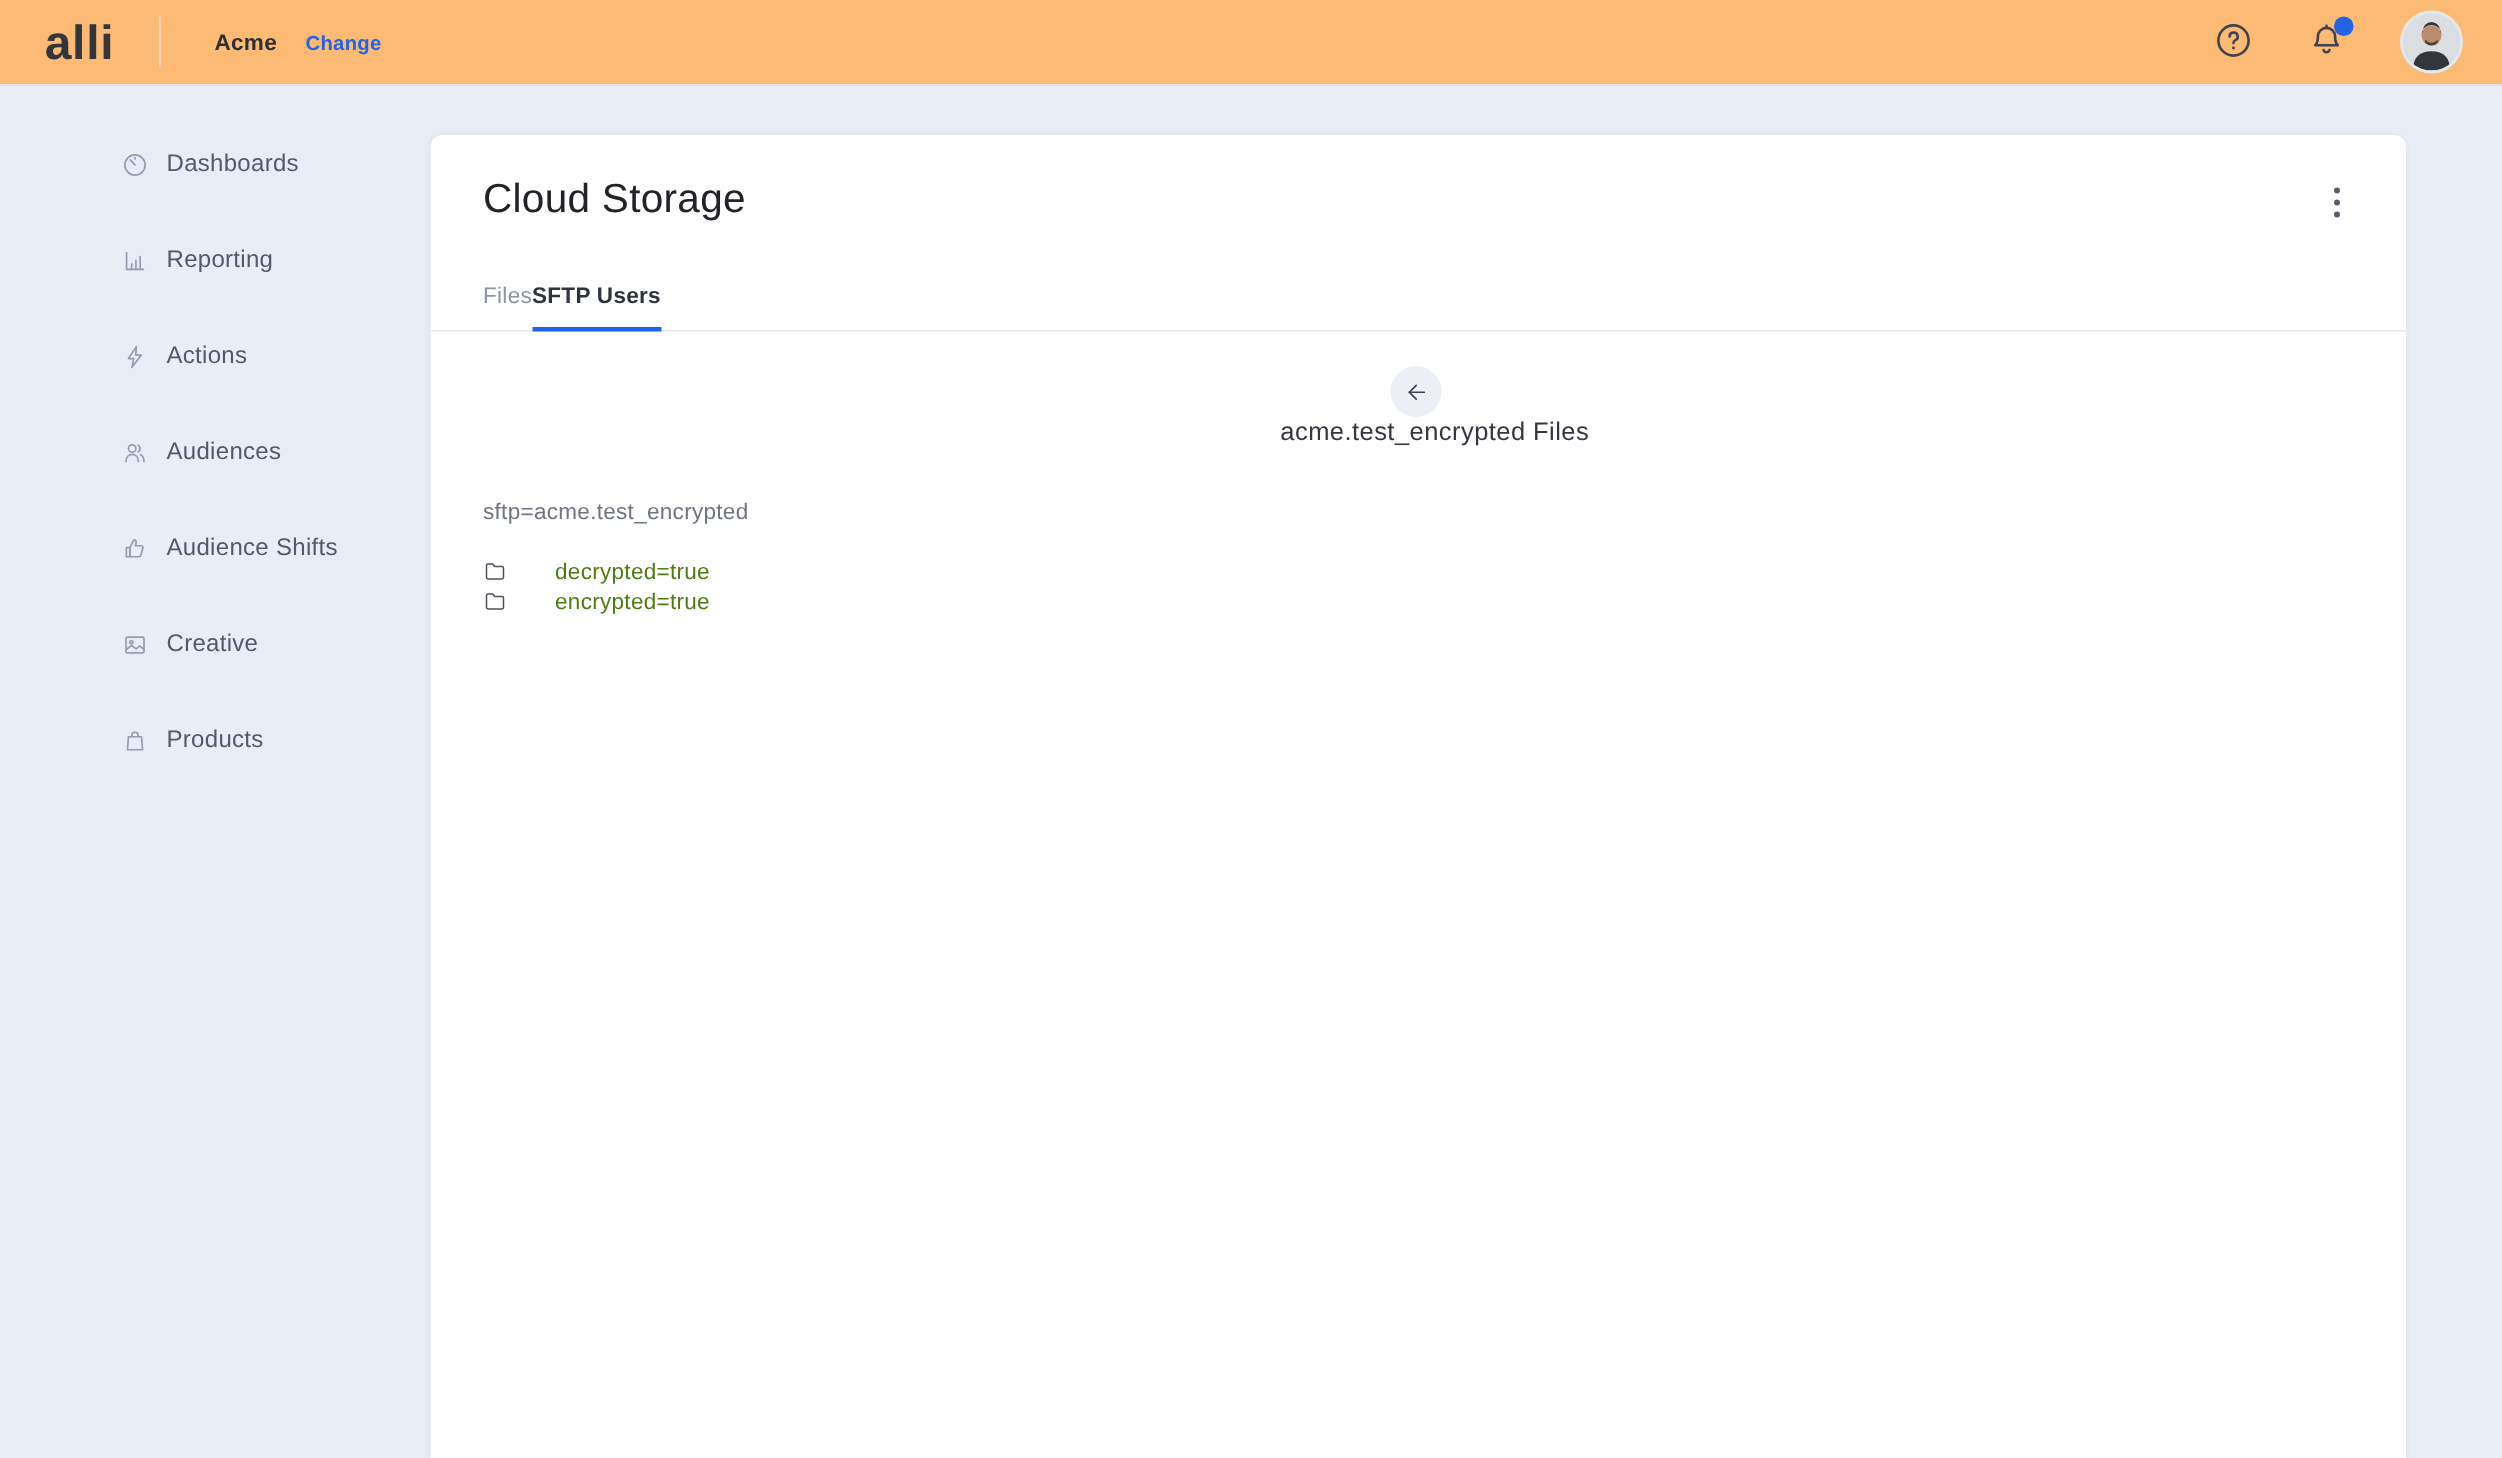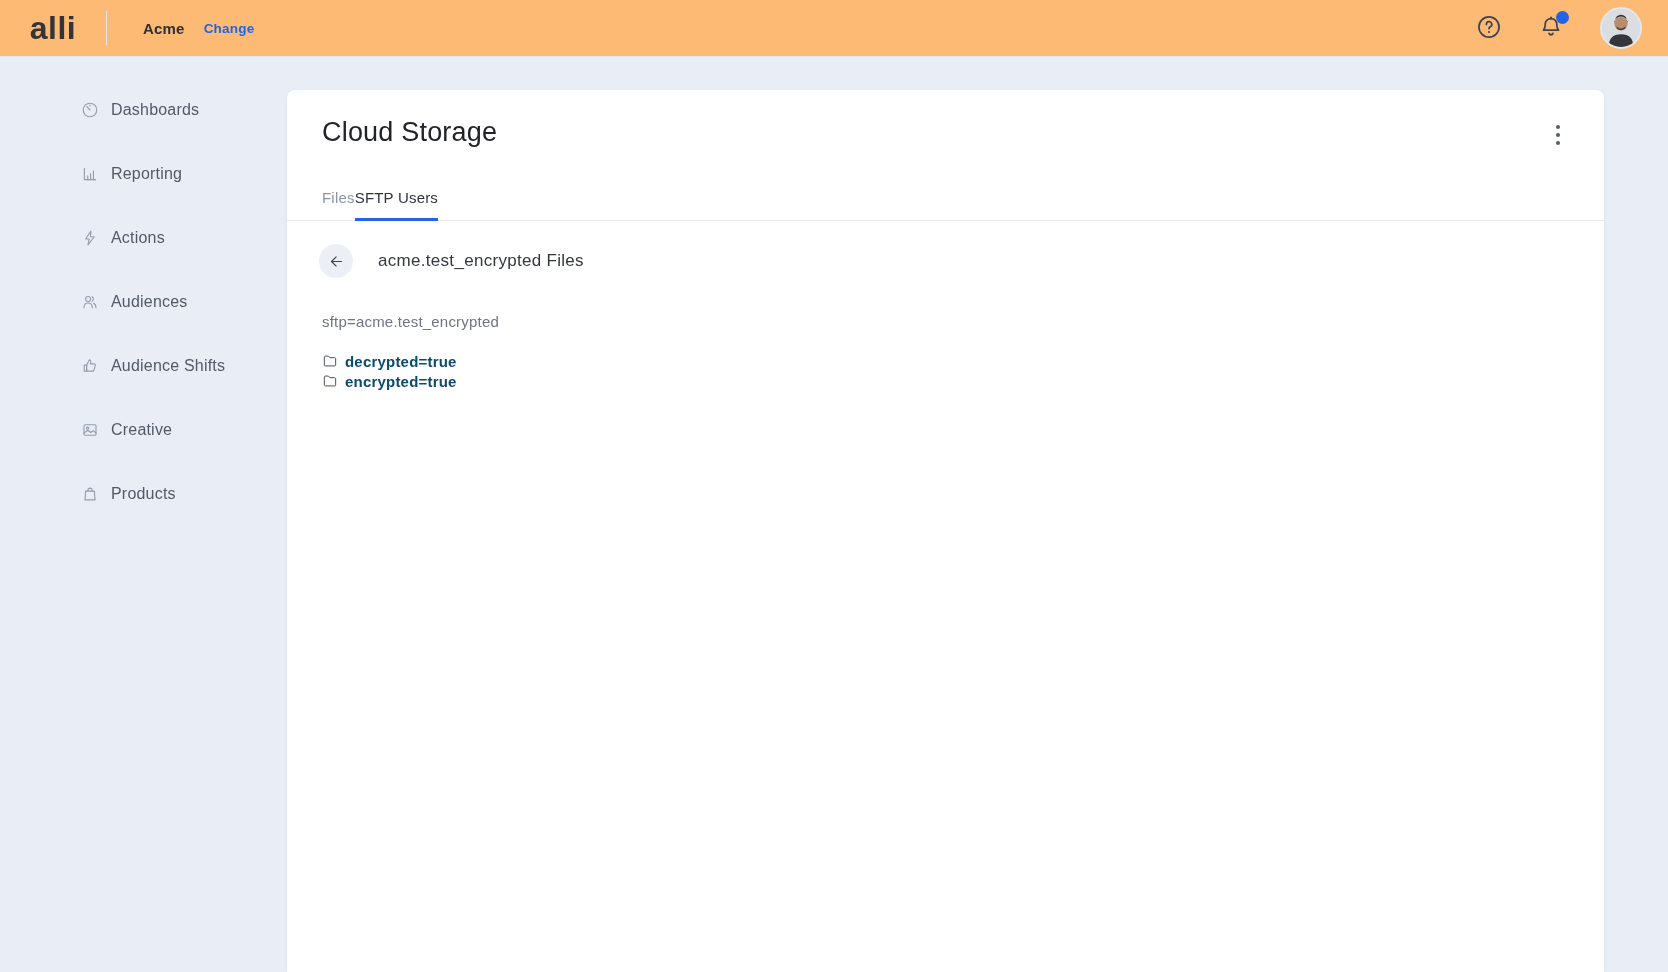--- a/index.html
+++ b/index.html
@@ -38,38 +38,38 @@
   .card-head { display:flex; justify-content:space-between; align-items:flex-start;
                padding:27px 38px 0 35px; }
   .page-title { font-size:27px; font-weight:400; color:#212329; letter-spacing:.2px; line-height:30px; }
   .kebab { display:flex; flex-direction:column; gap:4px; padding:6px; cursor:pointer;
            background:none; border:none; margin-top:2px; }
   .kebab i { width:4px; height:4px; border-radius:50%; background:#565d6b; }
 
   .tabs { display:flex; padding:0 35px; margin-top:38px; border-bottom:1px solid #e7e9ee; }
   .tab { font-size:15px; padding-bottom:12px; border-bottom:3px solid transparent;
          margin-bottom:-1px; color:#8b93a6; cursor:pointer; letter-spacing:.2px; }
-  .tab.active { color:#2f333d; font-weight:400; border-bottom-color:#2264e5; }
+  .tab.active { color:#2f333d; font-weight:700; border-bottom-color:#2264e5; }
 
   .content { padding:23px 35px 0 32px; }
-  .back-row { display:flex; align-items:center; }
+  .back-row { display:flex; align-items:center;flex-direction:column; }
   .back-btn { width:34px; height:34px; border-radius:50%; background:#eceff5; border:none;
               display:flex; align-items:center; justify-content:center; cursor:pointer; flex:0 0 auto; }
   .back-btn svg { stroke:#3b4049; fill:none; stroke-width:1.6; stroke-linecap:round; stroke-linejoin:round; }
   .detail-heading { margin-left:25px; font-size:17px; font-weight:500; color:#33373f; letter-spacing:.3px; }
 
   .path-label { margin:35px 0 0 3px; font-size:15px; color:#6e7480; letter-spacing:.2px; }
 
   .folder-list { margin:21px 0 0 3px; }
   .folder-row { display:flex; align-items:center; height:20px; }
   .folder-row + .folder-row { margin-top:0; }
   .folder-icon { width:16px; height:16px; margin-right:7px; display:flex; align-items:center; }
   .folder-icon svg { stroke:#4a505c; fill:none; stroke-width:1.5; stroke-linejoin:round; }
-  .folder-link { font-size:15px; font-weight:700; color:#0c4a6e; text-decoration:none;
-                 cursor:pointer; letter-spacing:.2px; }
+  .folder-link { font-size:15px; font-weight:400; color:#4d7c0f; text-decoration:none;
+                 cursor:pointer; letter-spacing:.2px;margin-left:25px; }
 
   .hdr-svg { stroke:#3e4350; fill:none; stroke-width:1.6; stroke-linecap:round; stroke-linejoin:round; }
 </style>
 </head>
 <body>
 
 <header class="header">
   <div class="logo">alli</div>
   <div class="header-divider"></div>
   <span class="account-name">Acme</span>

